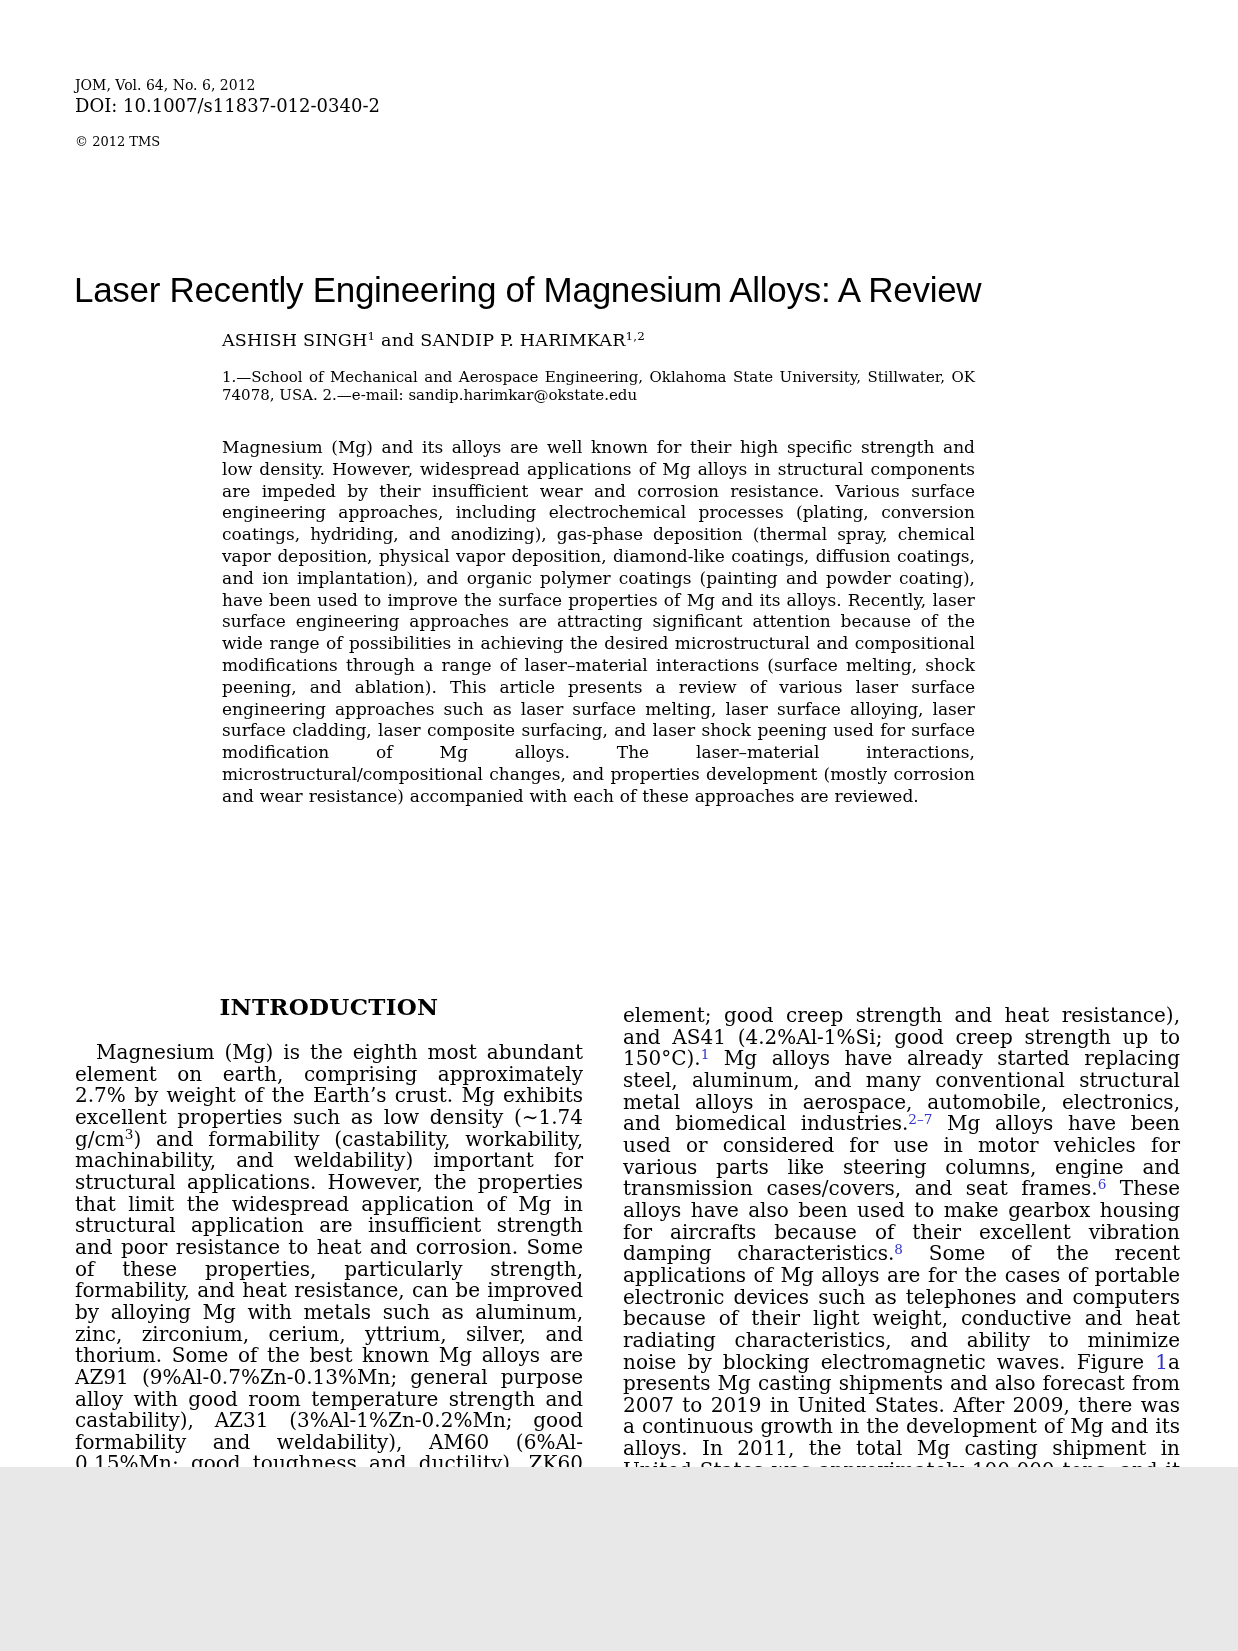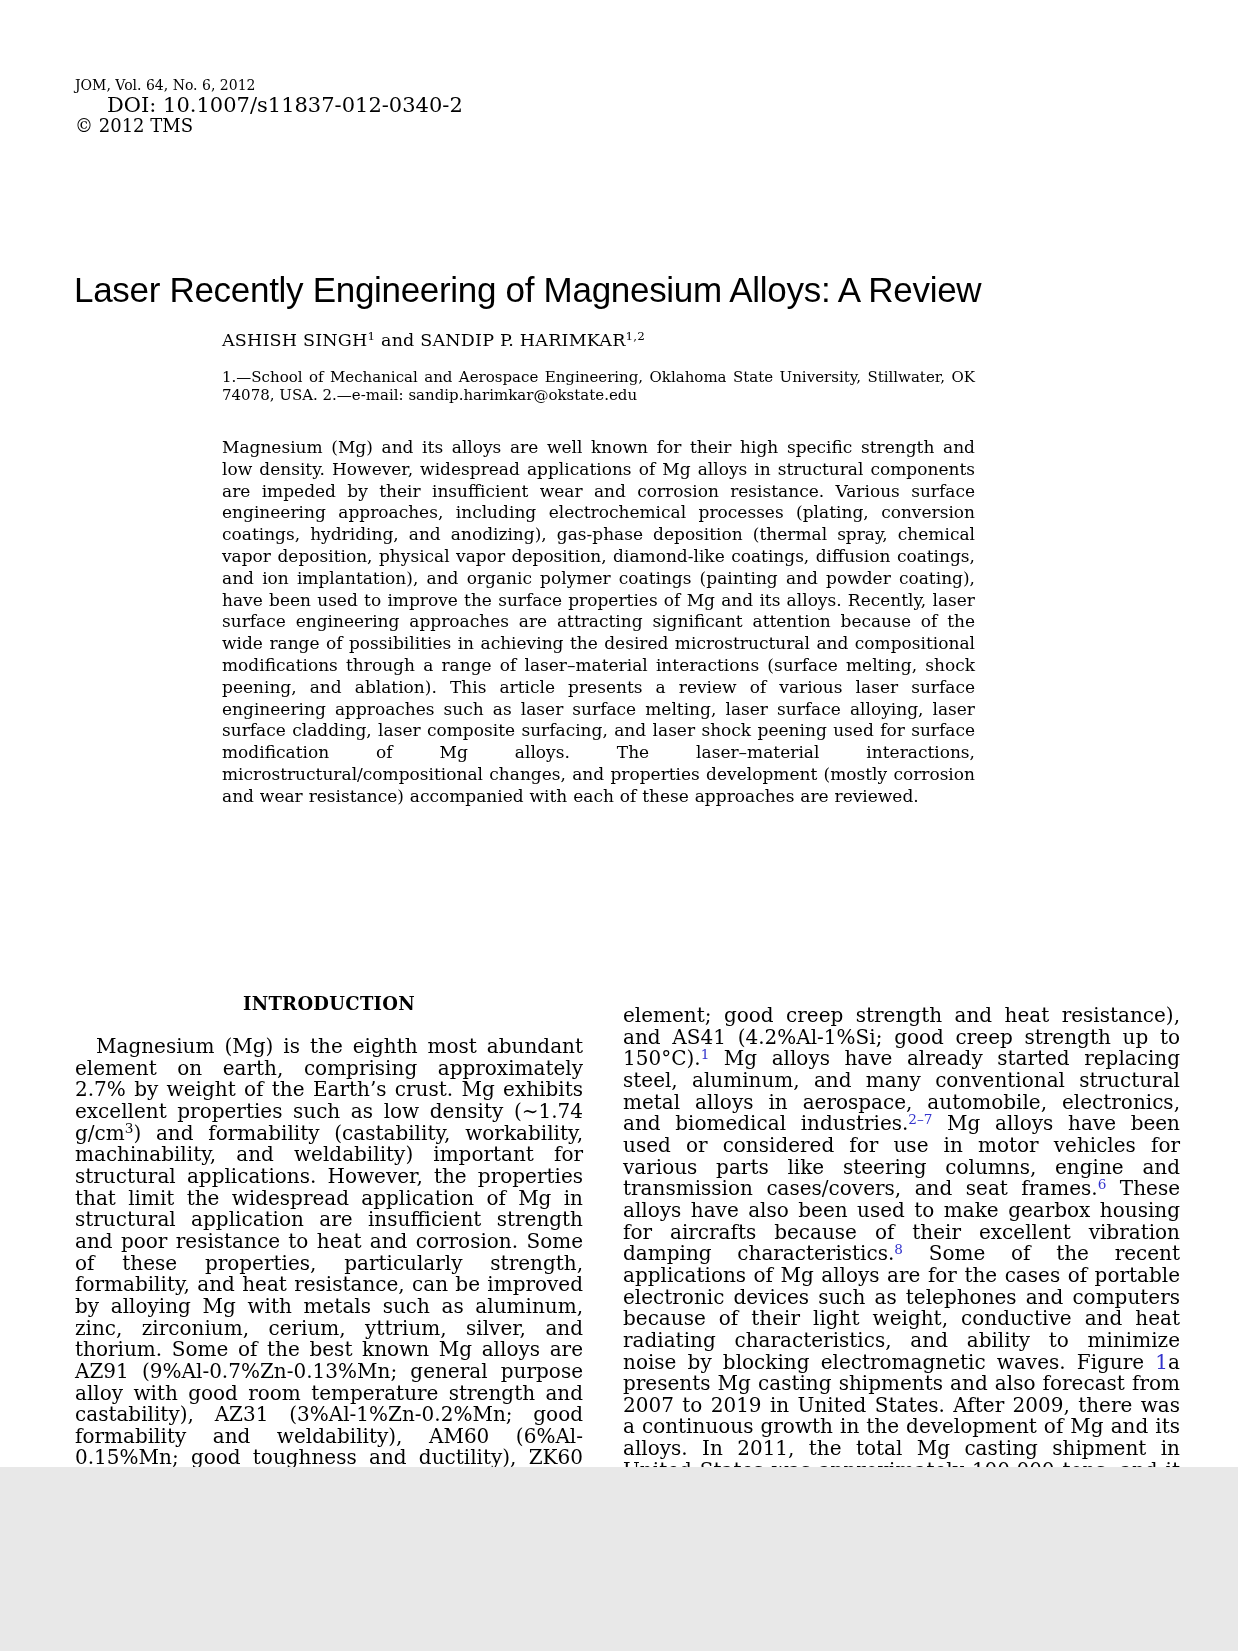--- a/index.html
+++ b/index.html
@@ -11,22 +11,22 @@
     height: 1467px;
     background: #ffffff;
     color: #000;
     font-family: "DejaVu Serif", serif;
     overflow: hidden;
   }
 
   
   .front-matter { position: absolute; left: 75px; top: 76px; line-height: 19px; }
   .front-matter .jline { font-size: 14px; }
-  .front-matter .dline { font-size: 21px; line-height: 21px; margin-left: 32px; }
-  .front-matter .cline { font-size: 18px; line-height: 20px; }
+  .front-matter .dline { font-size: 18px; line-height: 21px; }
+  .front-matter .cline { font-size: 13px; line-height: 20px; margin-top: 16px; }
 
   
   .paper-title {
     position: absolute; left: 74px; top: 247px; width: 1090px;
     font-family: "Liberation Sans", sans-serif;
     font-size: 35px; font-weight: 400; letter-spacing: -0.3px;
     color: #000;
   }
 
   
@@ -50,21 +50,21 @@
 
   
   .columns {
     position: absolute; left: 75px; top: 980px; width: 1105px;
     display: flex;
   }
   .col-left  { width: 508px; padding-top: 13px; }
   .col-gap   { width: 40px; flex: none; }
   .col-right { width: 557px; padding-top: 3px; }
   .section-heading {
-    text-align: center; font-weight: 700; font-size: 18px;
+    text-align: center; font-weight: 700; font-size: 23px;
     letter-spacing: 0.3px; margin: 0 0 11px 0;
   }
   .body-text {
     font-size: 20px; line-height: 21.65px; text-align: justify;
     hyphens: none; word-spacing: 0.4px; margin-top: 22px;
   }
   .indent-first { text-indent: 21px; }
 
   .sup { font-size: 68%; position: relative; top: -0.48em; line-height: 0; }
   .ref { color: var(--link); }

